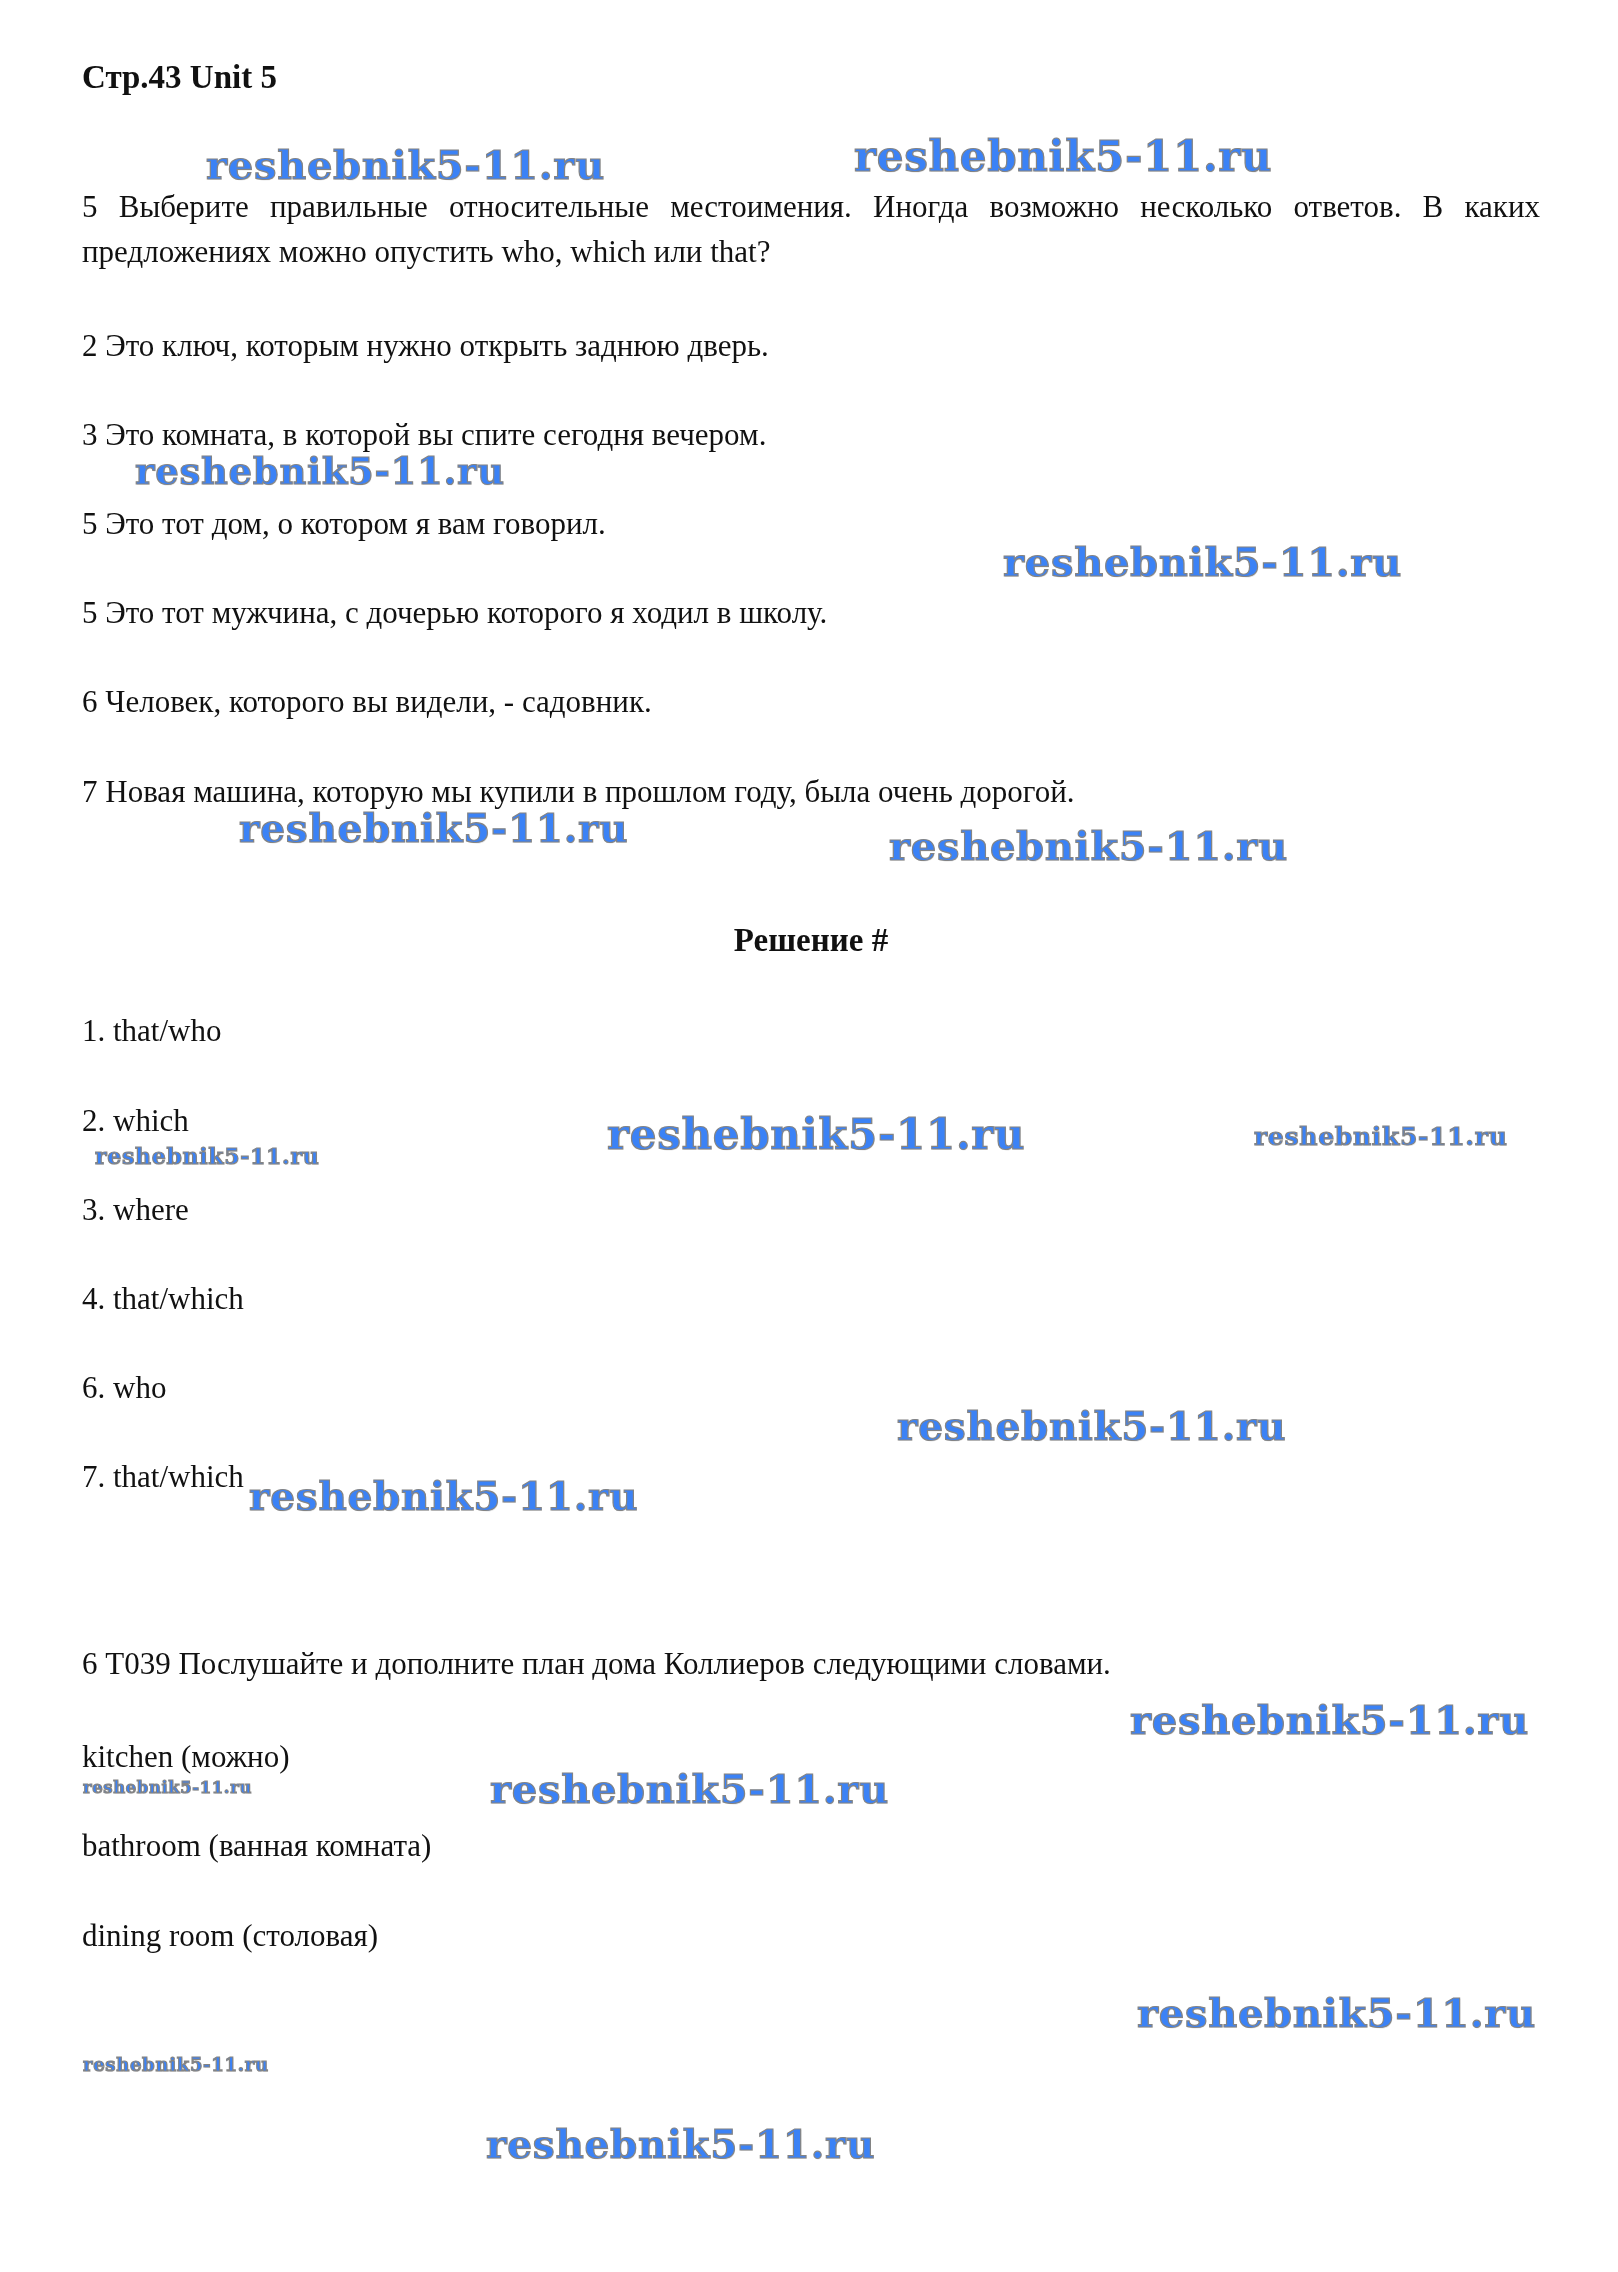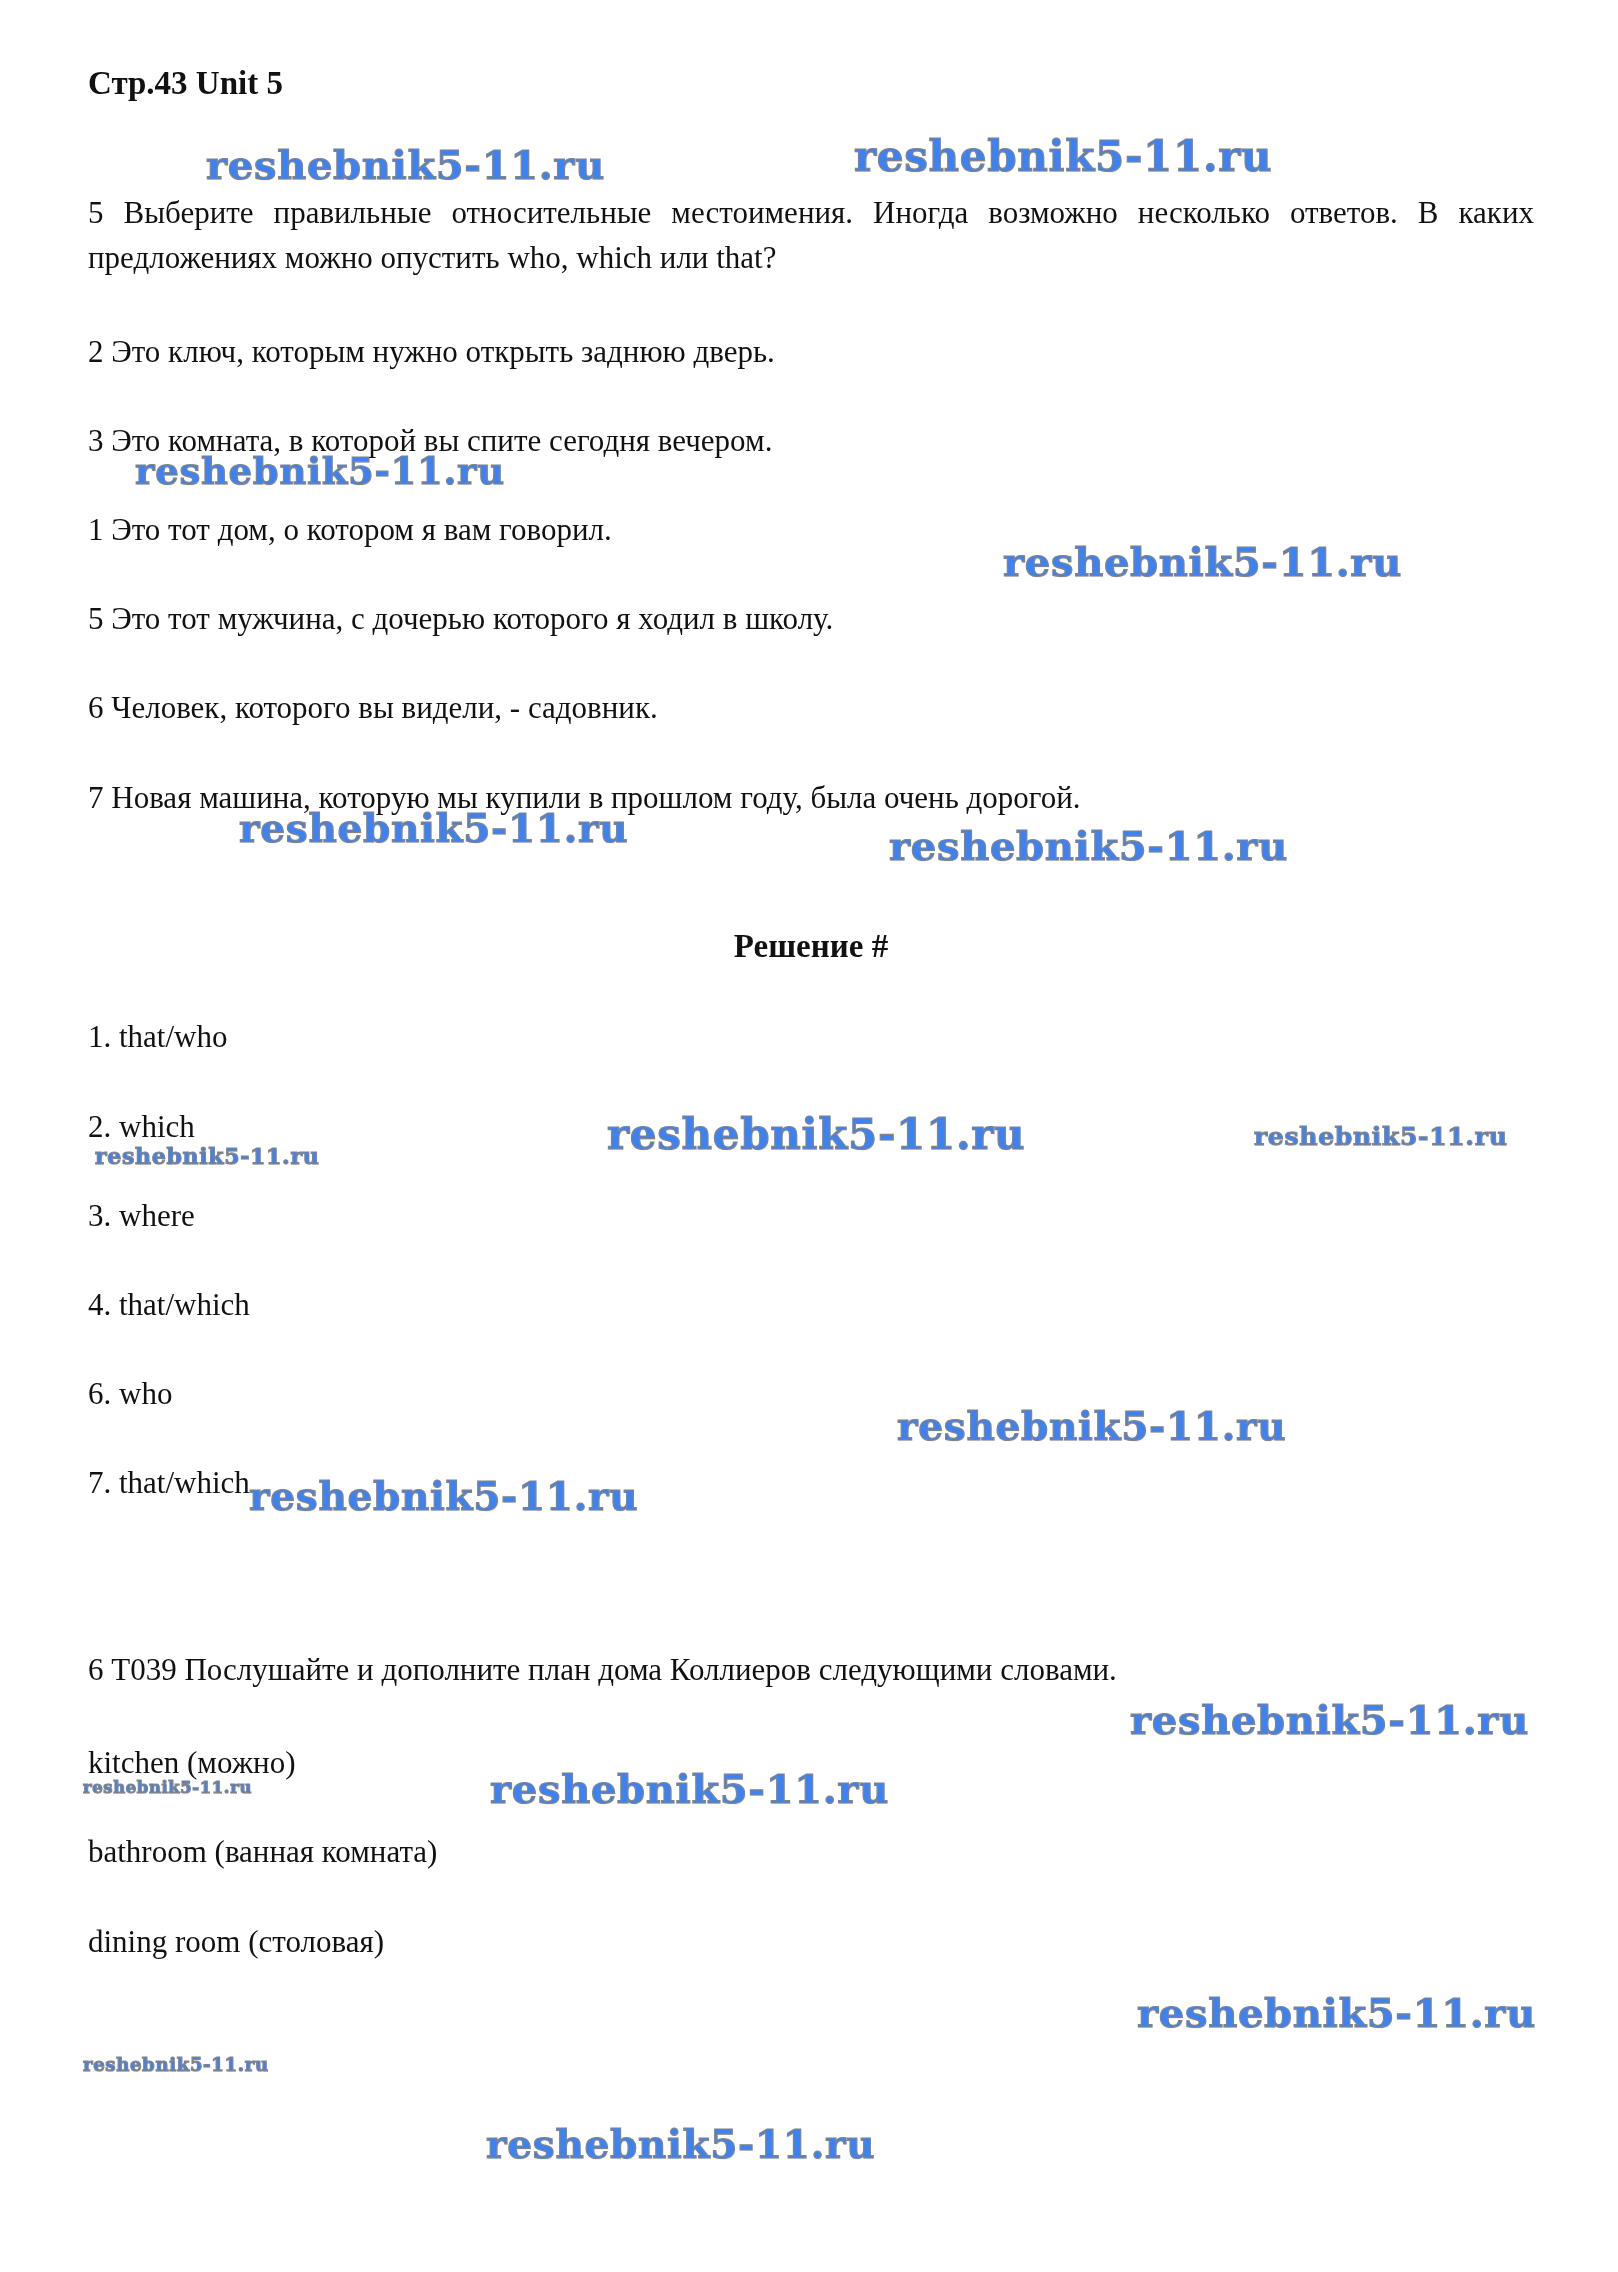--- a/index.html
+++ b/index.html
@@ -16,21 +16,21 @@
     font-family: "Liberation Serif", "DejaVu Serif", serif;
     color: #111111;
   }
   .content {
     position: relative;
     z-index: 2;
     padding: 58px 79px 0 82px;
     font-size: 31px;
     line-height: 1.2;
   }
-  .content p { margin: 6px; }
+  .content p { margin: 0; }
   .h {
     font-weight: bold;
     font-size: 33px;
   }
   .task {
     margin-top: 86px !important;
     text-align: justify;
     line-height: 1.47;
   }
   .first-line  { margin-top: 56px !important; }
@@ -83,21 +83,21 @@
     </div>
 
   <div class="content">
     <p class="h">Стр.43 Unit 5</p>
 
     <p class="task">5 Выберите правильные относительные местоимения. Иногда возможно несколько ответов. В каких предложениях можно опустить who, which или that?</p>
 
     <div id="sentences">
         <p class="line">2 Это ключ, которым нужно открыть заднюю дверь.</p>
         <p class="line">3 Это комната, в которой вы спите сегодня вечером.</p>
-        <p class="line">1 Это тот дом, о котором я вам говорил.</p>
+        <p class="line">5 Это тот дом, о котором я вам говорил.</p>
         <p class="line">5 Это тот мужчина, с дочерью которого я ходил в школу.</p>
         <p class="line">6 Человек, которого вы видели, - садовник.</p>
         <p class="line">7 Новая машина, которую мы купили в прошлом году, была очень дорогой.</p>
       </div>
 
     <p class="h sol">Решение #</p>
 
     <div id="answers">
         <p class="line first-line">1. that/who</p>
         <p class="line">2. which</p>

